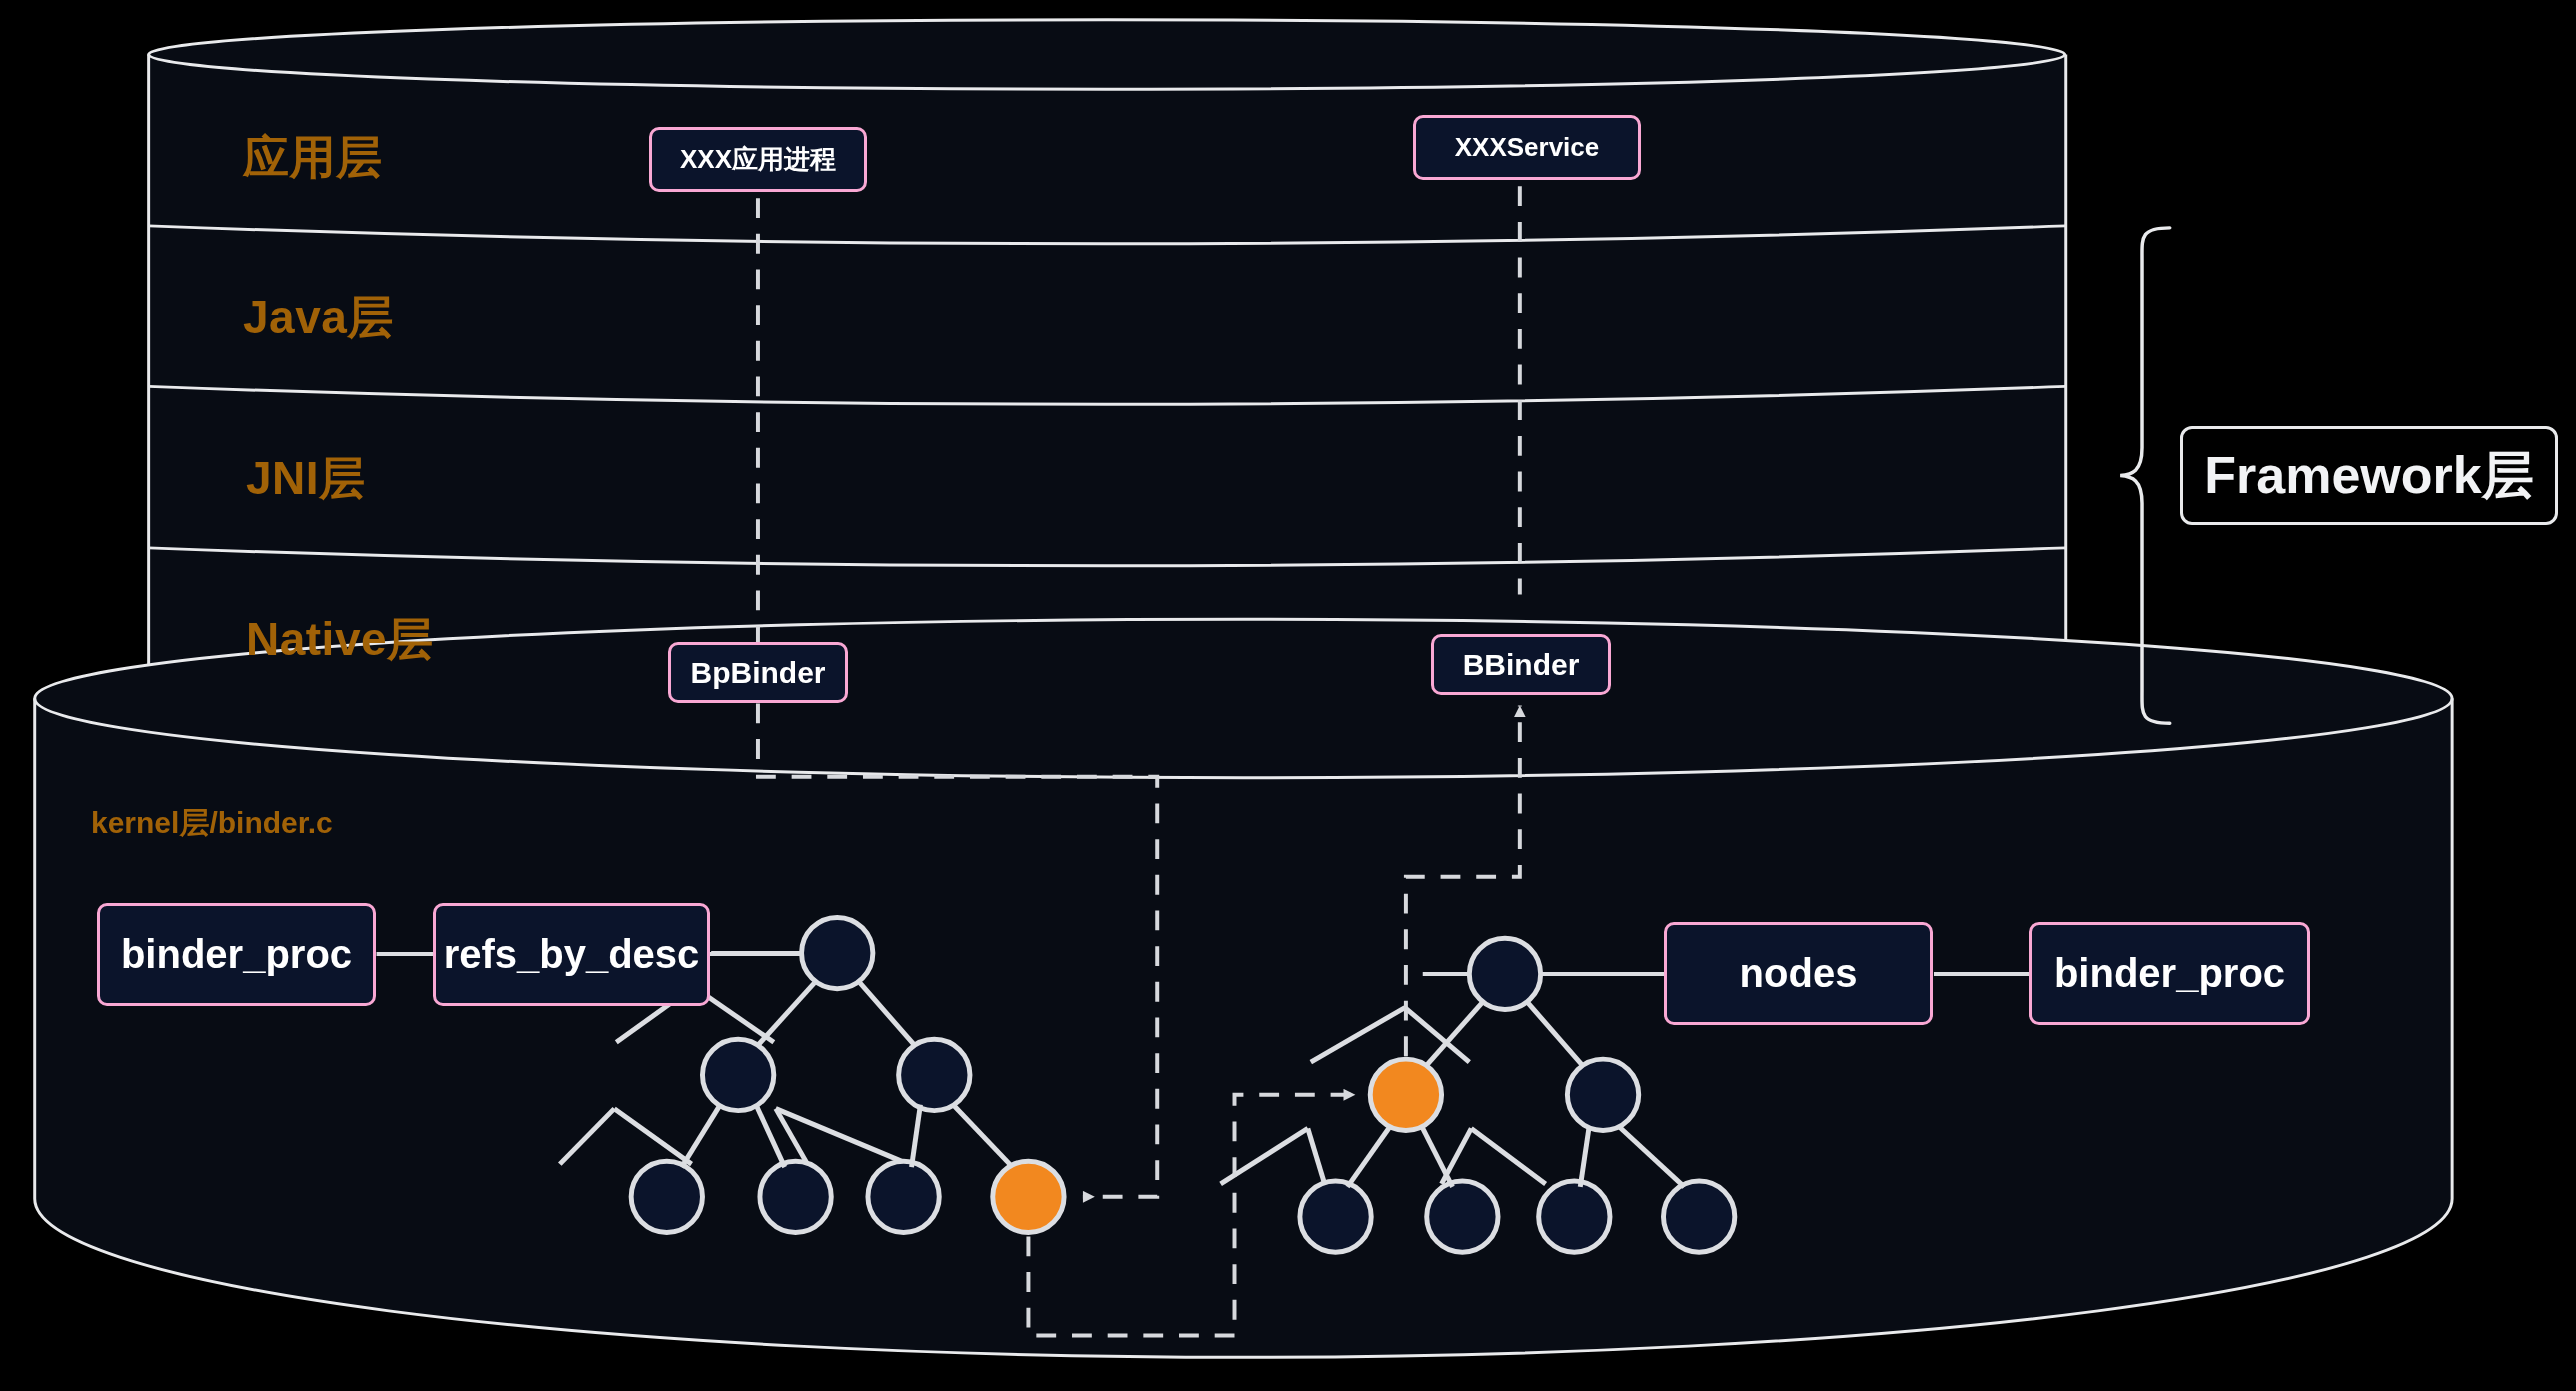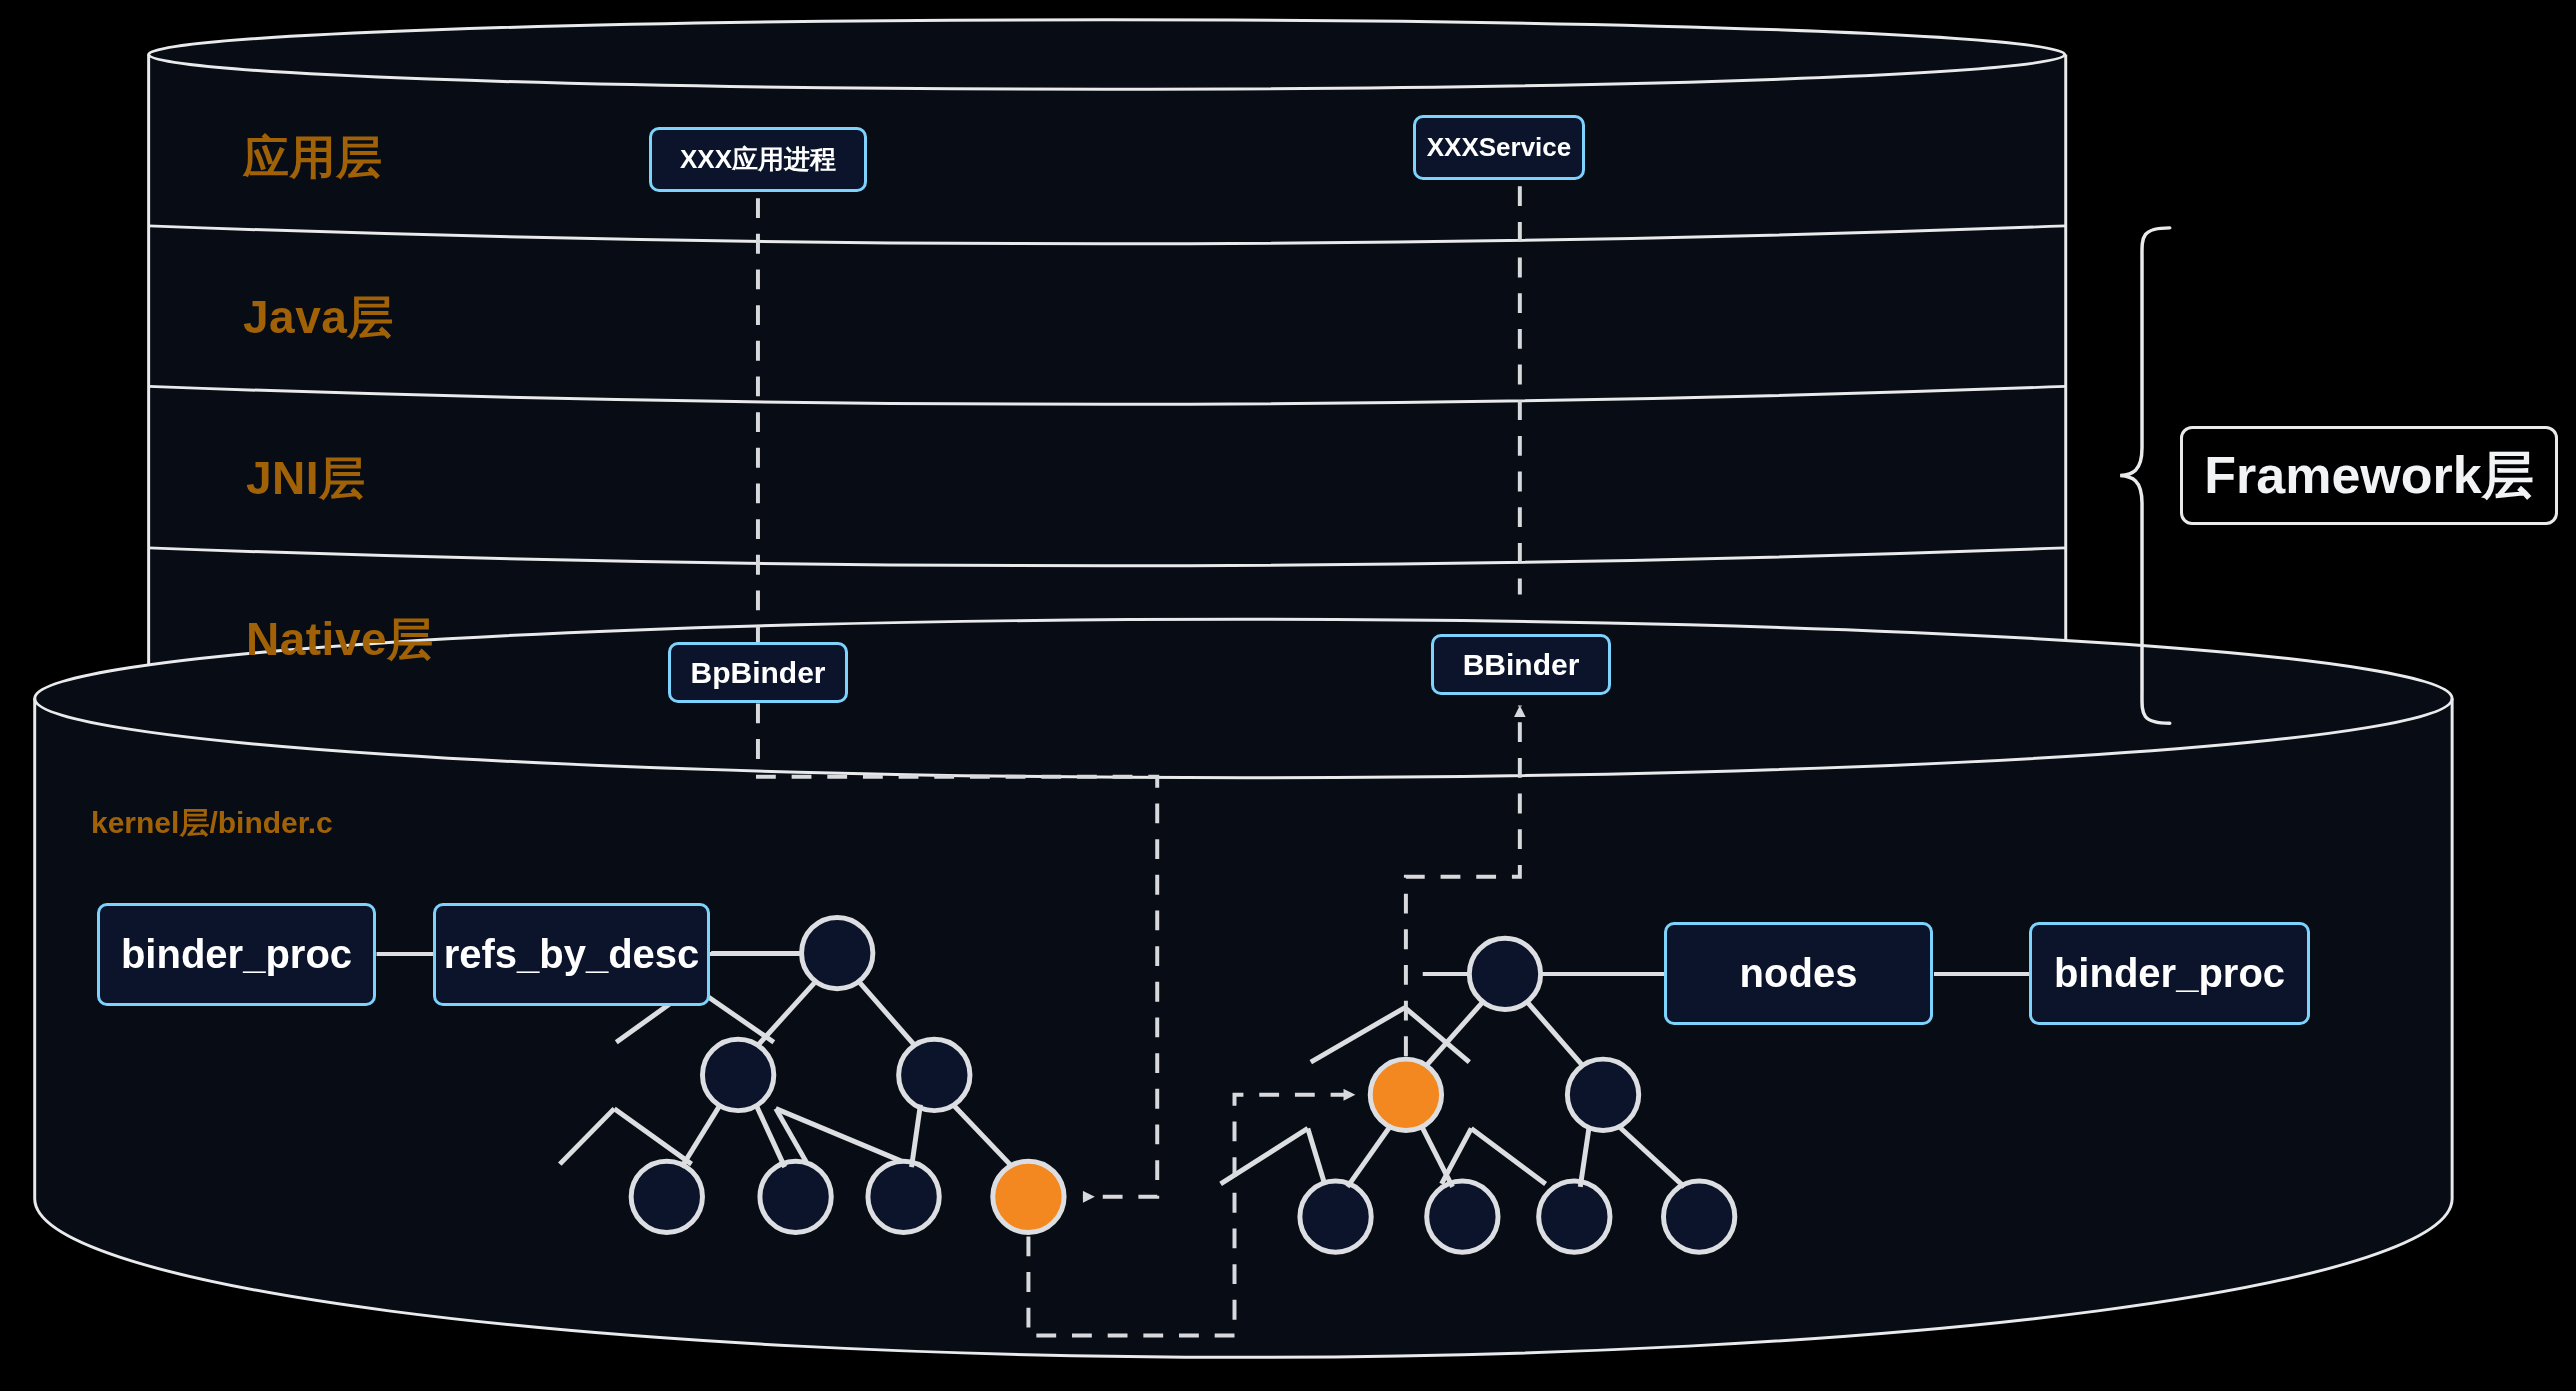--- a/index.html
+++ b/index.html
@@ -42,21 +42,21 @@
   }
   .boxlabel {
     position: absolute;
     display: flex;
     align-items: center;
     justify-content: center;
     box-sizing: border-box;
     color: #ffffff;
     font-weight: bold;
     background: #0b142b;
-    border: 3px solid #7dd3fc;
+    border: 3px solid #f9a8d4;
     border-radius: 10px;
     white-space: nowrap;
     text-align: center;
   }
   .small-box { font-size: 26px; }
   .mid-box   { font-size: 30px; }
   .big-box   { font-size: 40px; }
   .fw-box {
     position: absolute;
     display: flex;
@@ -228,21 +228,21 @@
   <div class="lbl layer-name" style="left:246px; top:448px;">JNI层</div>
 
   <div class="lbl layer-name" style="left:246px; top:609px;">Native层</div>
 
   <div class="lbl kernel-name" style="left:91px; top:803px;">kernel层/binder.c</div>
 
   <div class="fw-box" style="left:2180px; top:426px; width:378px; height:99px;">Framework层</div>
 
   <div class="boxlabel small-box" style="left:649px; top:127px; width:218px; height:65px;">XXX应用进程</div>
 
-  <div class="boxlabel small-box" style="left:1413px; top:115px; width:172px; height:65px;">XXXService</div>
+  <div class="boxlabel small-box" style="left:1413px; top:115px; width:228px; height:65px;">XXXService</div>
 
   <div class="boxlabel mid-box" style="left:668px; top:642px; width:180px; height:61px;">BpBinder</div>
 
   <div class="boxlabel mid-box" style="left:1431px; top:634px; width:180px; height:61px;">BBinder</div>
 
   <div class="boxlabel big-box" style="left:97px; top:903px; width:279px; height:103px;">binder_proc</div>
 
   <div class="boxlabel big-box" style="left:433px; top:903px; width:277px; height:103px;">refs_by_desc</div>
 
   <div class="boxlabel big-box" style="left:1664px; top:922px; width:269px; height:103px;">nodes</div>

